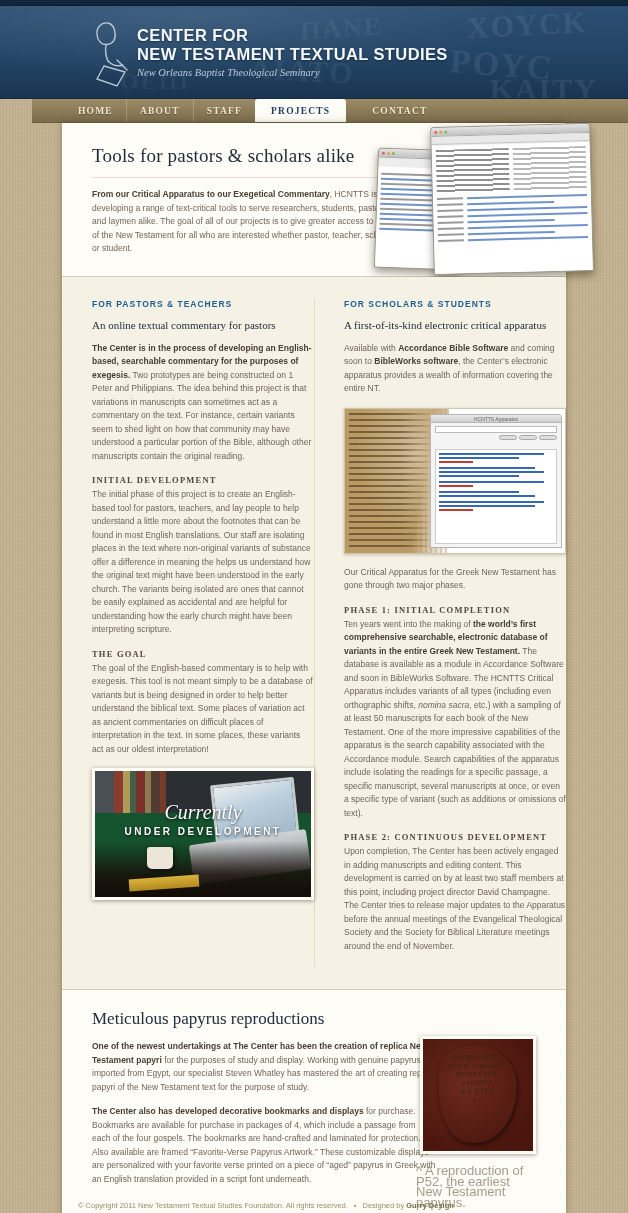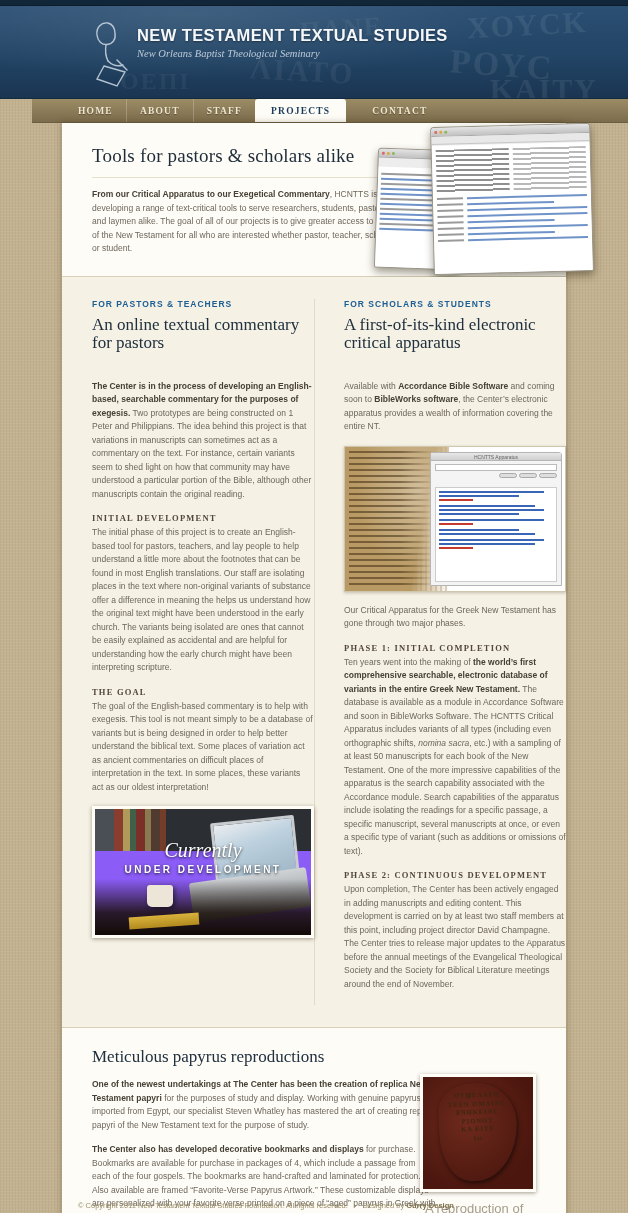--- a/index.html
+++ b/index.html
@@ -80,25 +80,25 @@
   .bl { height:2px; background:#6f93c9; flex:1; }
   .bl.short { flex:0 0 58%; }
   .win-back .winbody { padding:3px; }
   .mini-line { height:2px; margin:3px 0; background:#6f93c9; }
   .mini-line.g { background:#9a9a9a; width:70%; }
   
   .sec-cols { background:#f5f1e5; padding:22px 30px 24px; display:flex; gap:30px; border-bottom:1px solid #d8cfb6; }
   .sec-cols::before { content:""; position:absolute; left:50%; top:22px; bottom:22px; width:1px; background:#e3dbc5; }
   .col { width:222px; position:relative; }
   .sec-label { color:#1d5e94; font-weight:bold; font-size:8.5px; letter-spacing:1px; }
-  h2 { font-family:"Liberation Serif",serif; font-weight:normal; font-size:17px; line-height:18px; color:#20303e; margin:7px 0 28px; }
+  h2 { font-family:"Liberation Serif",serif; font-weight:normal; font-size:11px; line-height:18px; color:#20303e; margin:7px 0 8px; }
   .col p { margin-bottom:12px; }
   h4 { font-family:"Liberation Serif",serif; font-size:8.5px; letter-spacing:1.2px; color:#52463a; margin-bottom:3px; font-weight:bold; }
   
-  .dev-img { width:222px; height:132px; border:3px solid #fffdf6; box-shadow:0 1px 4px rgba(60,45,20,.45); position:relative; overflow:hidden; background:#8b5cf6; margin-top:4px; }
+  .dev-img { width:222px; height:132px; border:3px solid #fffdf6; box-shadow:0 1px 4px rgba(60,45,20,.45); position:relative; overflow:hidden; background:#14532d; margin-top:4px; }
   .books { position:absolute; top:0; left:0; right:0; height:42px;
     background:linear-gradient(90deg,#4a4e55 0 9%,#8a3c2e 9% 13%,#b09a5a 13% 16%,#40604a 16% 19%,#7c2f28 19% 23%,#8a7a50 23% 26%,#513a30 26% 30%,#743d2a 30% 33%,#2b2e33 33% 100%); }
   .laptop-screen { position:absolute; right:14px; top:10px; width:84px; height:62px; background:linear-gradient(165deg,#e9edf0,#bcd0de 40%,#9fb6c6); border:3px solid #c8ccce; border-radius:2px; transform:rotate(-6deg); }
   .laptop-base { position:absolute; right:2px; top:66px; width:118px; height:40px; background:linear-gradient(180deg,#cfd3d6,#8e9397); border-radius:3px; transform:rotate(-8deg); }
   .desk { position:absolute; bottom:0; left:0; right:0; height:56px; background:linear-gradient(180deg, rgba(35,22,14,0) , rgba(24,14,8,.85) 60%, #120a06); }
   .mug { position:absolute; left:52px; bottom:28px; width:26px; height:22px; background:#ece5d8; border-radius:3px 3px 5px 5px; box-shadow:2px 2px 5px rgba(0,0,0,.5); }
   .ybook { position:absolute; left:34px; bottom:8px; width:70px; height:12px; background:linear-gradient(180deg,#d9b23c,#b28a1e); transform:rotate(-4deg); }
   .dev-overlay { position:absolute; left:0; right:0; top:30px; text-align:center; color:#fff; text-shadow:0 1px 3px rgba(0,0,0,.8); }
   .dev-l1 { font-family:"Liberation Serif",serif; font-style:italic; font-size:20px; }
   .dev-l2 { font-size:10px; font-weight:bold; letter-spacing:2.5px; margin-top:2px; }
@@ -156,20 +156,21 @@
     <svg width="50" height="68" viewBox="0 0 50 68" fill="none" stroke="#cfdbe6" stroke-width="1.4" stroke-linecap="round" opacity="0.85">
       <path d="M24 3 C17 2 12 8 13 15 C13.5 21 18 25 23 24.5 C29 24 32 19 31 13 C30.5 7 28 4 24 3 Z"></path>
       <path d="M22 25 C21 31 21.5 36 24 41"></path>
       <path d="M24 41 C28 45 33 47 39 45"></path>
       <path d="M33 40 L43 50"></path>
       <path d="M20 46 L41 52 L33 66 L13 59 Z"></path>
     </svg>
   </div>
   <div class="header-text">
     <div class="site-title">
+      <div>CENTER FOR</div>
       <div>NEW TESTAMENT TEXTUAL STUDIES</div>
     </div>
     <div class="subtitle">New Orleans Baptist Theological Seminary</div>
   </div>
 </header>
 
 <nav class="navbar">
   <div class="nav-item">HOME</div>
   <div class="nav-item">ABOUT</div>
   <div class="nav-item">STAFF</div>

